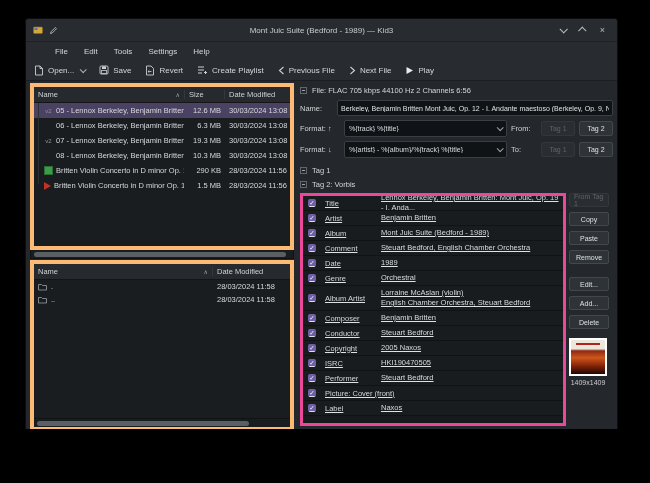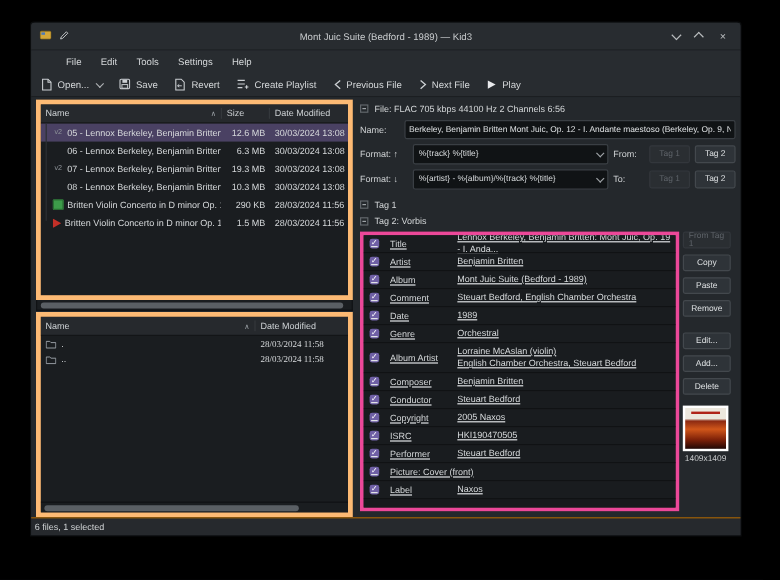--- a/index.html
+++ b/index.html
@@ -1,16 +1,16 @@
 <!DOCTYPE html>
 <html><head>
 <meta charset="utf-8">
 <style>
   html,body{margin:0;padding:0;background:#000;}
-  .canvas{position:relative;width:650px;height:483px;background:#000;overflow:hidden;
+  .canvas{position:relative;width:650px;height:429px;background:#000;overflow:hidden;
           font-family:"Liberation Sans",sans-serif;color:#dfe2e4;}
   .window{position:absolute;left:25px;top:18px;width:593px;height:429px;background:#24282c;
           border:1px solid #0b0d0e;border-radius:3px 3px 0 0;display:flex;flex-direction:column;box-sizing:border-box;}
 
   
   .titlebar{height:22px;display:flex;align-items:center;background:#282c30;border-bottom:1px solid #1d2124;
             border-radius:3px 3px 0 0;position:relative;flex:0 0 auto;}
   .titlebar .appicon{margin-left:7px;}
   .titlebar .pencil{margin-left:6px;}
   .win-title{position:absolute;left:0;right:0;text-align:center;font-size:8px;color:#c9ccce;pointer-events:none;}
@@ -60,21 +60,21 @@
   .tree-line{position:absolute;left:4px;top:0;bottom:62px;width:1px;background:#2c3034;}
 
   .hscroll{height:8px;background:#1a1d20;border:1px solid #101214;border-top:none;display:flex;align-items:center;flex:0 0 auto;}
   .hthumb{height:5px;border-radius:2.5px;background:#5a5f64;margin-left:3px;}
 
   .dir-list{flex:1;display:flex;flex-direction:column;min-height:0;margin-top:1px;}
   .dir-grid{grid-template-columns:178px 1fr;}
   .dir-rows{flex:1;}
   .dir-row{display:grid;grid-template-columns:178px 1fr;height:13px;align-items:center;font-size:7.5px;color:#d6d9db;}
   .dir-name{display:flex;align-items:center;gap:4px;padding-left:4px;}
-  .dir-date{padding-left:5px;white-space:nowrap;font-family:Liberation Serif, serif;}
+  .dir-date{padding-left:5px;white-space:nowrap;}
 
   
   .sect-line{display:flex;align-items:center;gap:5px;font-size:7.5px;color:#d4d7d9;flex:0 0 auto;}
   .collapse-box{width:7px;height:7px;border:1px solid #61666b;box-sizing:border-box;position:relative;flex:0 0 auto;}
   .collapse-box::after{content:"";position:absolute;left:1px;right:1px;top:2px;height:1px;background:#9ea3a7;}
   .info-line{margin-top:3px;}
 
   .name-row{display:flex;align-items:center;margin-top:5px;gap:5px;flex:0 0 auto;}
   .small-label{font-size:7.5px;color:#cfd2d4;flex:0 0 auto;}
   .name-row .small-label{width:32px;}

